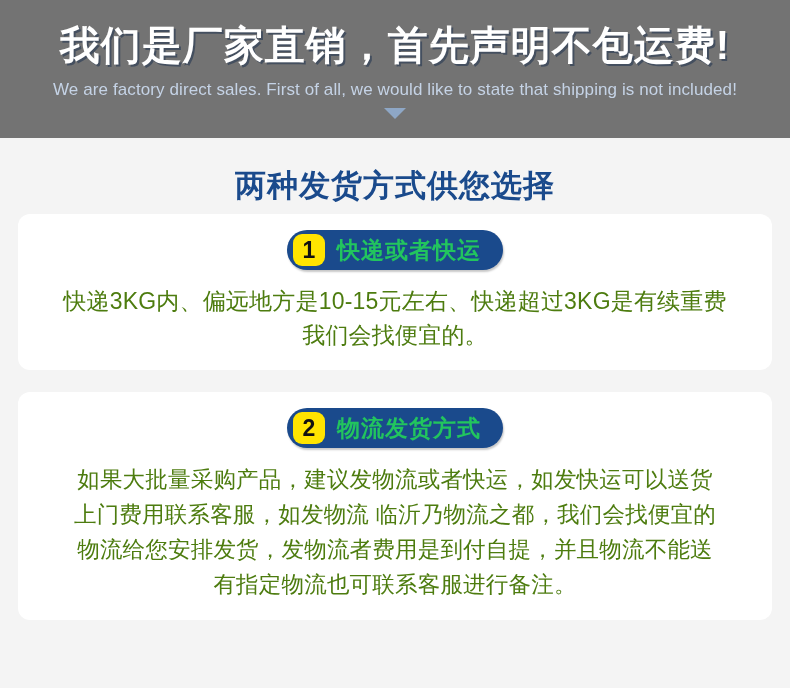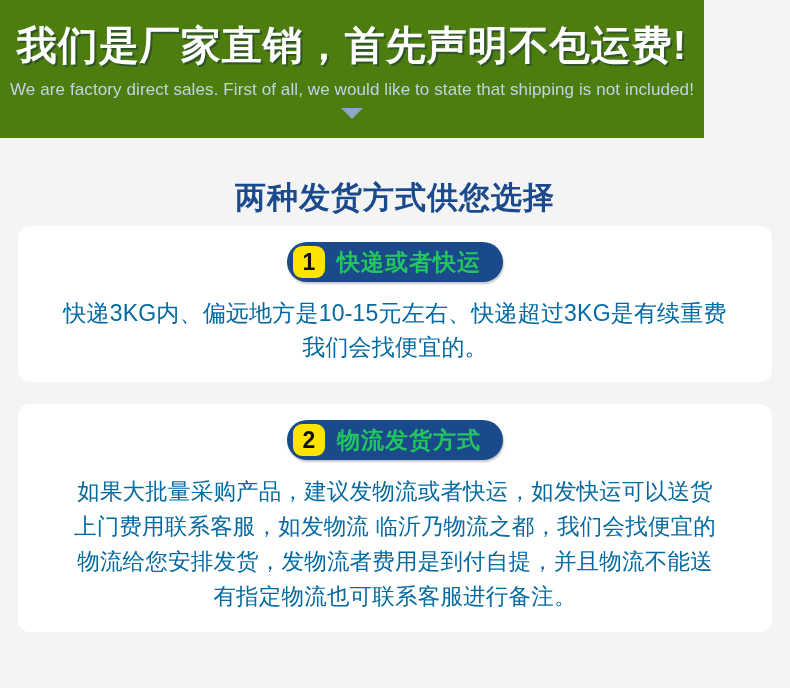--- a/index.html
+++ b/index.html
@@ -10,23 +10,23 @@
     width: 790px;
     height: 688px;
     background: #f4f4f4;
     font-family: "Liberation Sans", "DejaVu Sans", sans-serif;
     overflow: hidden;
   }
 
   
   .banner {
     position: relative;
-    width: 704px;
+    width: 790px;
     height: 138px;
-    background: #4d7c0f;
+    background: #737373;
     box-sizing: border-box;
     text-align: center;
     overflow: hidden;
   }
   .banner-title {
     margin: 0;
     padding-top: 20px;
     font-size: 40px;
     line-height: 50px;
     font-weight: 700;
@@ -50,21 +50,21 @@
     width: 0;
     height: 0;
     border-left: 11px solid transparent;
     border-right: 11px solid transparent;
     border-top: 11px solid #8ea7c6;
   }
 
   
   .section-heading {
     margin: 0;
-    padding-top: 40px;
+    padding-top: 28px;
     padding-bottom: 8px;
     text-align: center;
     font-size: 31px;
     line-height: 40px;
     font-weight: 700;
     color: #1a4a8c;
     letter-spacing: 1px;
   }
 
   
@@ -113,21 +113,21 @@
     color: #22c55e;
     letter-spacing: 1px;
     white-space: nowrap;
   }
 
   .body-line {
     margin: 0;
     text-align: center;
     font-size: 23px;
     line-height: 34px;
-    color: #0369a1;
+    color: #4d7c0f;
     letter-spacing: 0.2px;
     white-space: nowrap;
   }
 
   .card-two .body-line {
     font-size: 22.5px;
     line-height: 35px;
     text-align: center;
   }
 </style>

